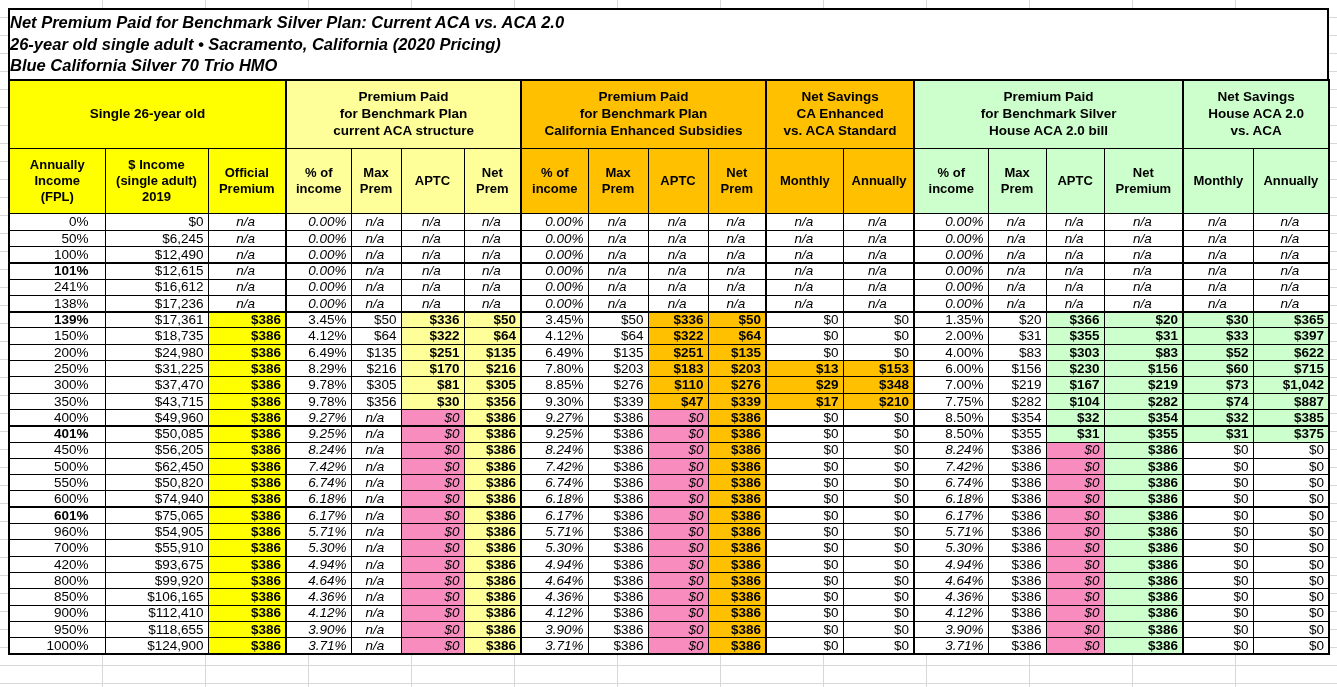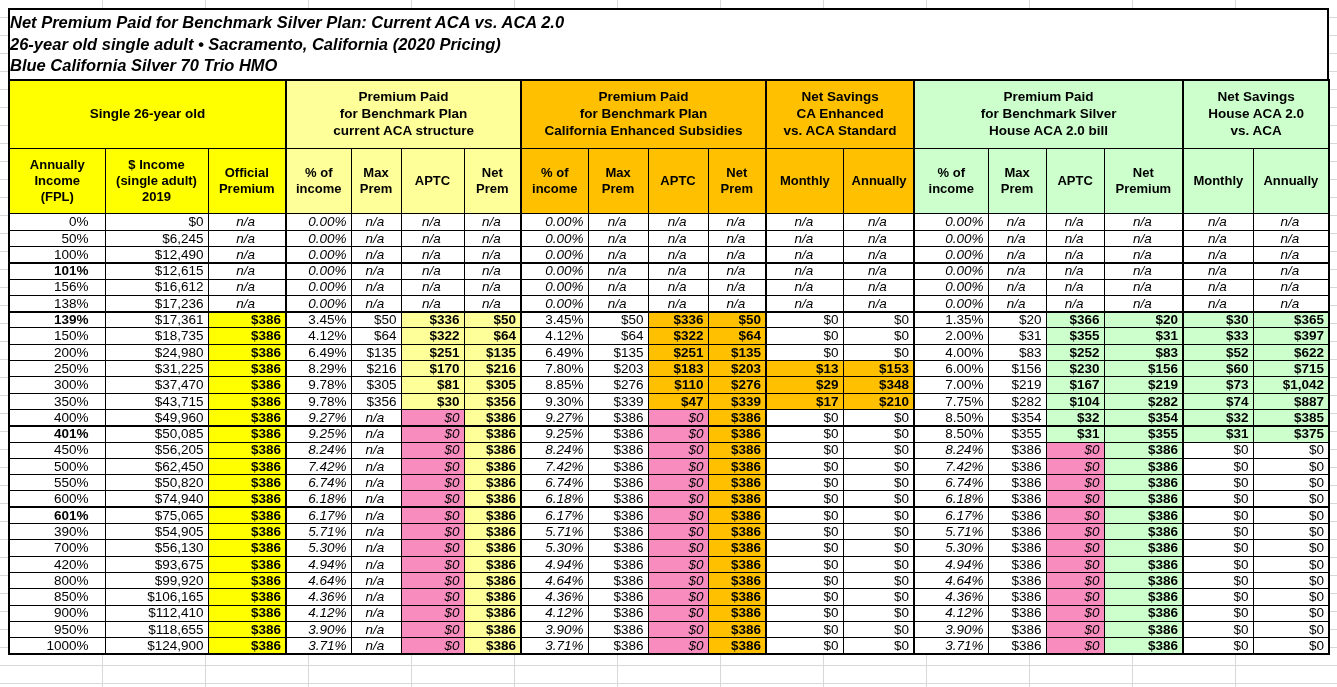--- a/index.html
+++ b/index.html
@@ -216,21 +216,21 @@
           <td class="na gl">n/a</td>
           <td class="na">n/a</td>
           <td class="r it gl">0.00%</td>
           <td class="na">n/a</td>
           <td class="na">n/a</td>
           <td class="na">n/a</td>
           <td class="na gl">n/a</td>
           <td class="na">n/a</td>
         </tr>
         <tr>
-          <td class="r fpl">156%</td>
+          <td class="r fpl">241%</td>
           <td class="r">$16,612</td>
           <td class="na">n/a</td>
           <td class="r it gl">0.00%</td>
           <td class="na">n/a</td>
           <td class="na">n/a</td>
           <td class="na">n/a</td>
           <td class="r it gl">0.00%</td>
           <td class="na">n/a</td>
           <td class="na">n/a</td>
           <td class="na">n/a</td>
@@ -315,21 +315,21 @@
           <td class="r b bg-paleYellow">$251</td>
           <td class="r b bg-paleYellow">$135</td>
           <td class="r gl">6.49%</td>
           <td class="r">$135</td>
           <td class="r b bg-orange">$251</td>
           <td class="r b bg-orange">$135</td>
           <td class="r gl">$0</td>
           <td class="r">$0</td>
           <td class="r gl">4.00%</td>
           <td class="r">$83</td>
-          <td class="r b bg-green">$252</td>
+          <td class="r b bg-green">$303</td>
           <td class="r b bg-green">$83</td>
           <td class="r b bg-green gl">$52</td>
           <td class="r b bg-green">$622</td>
         </tr>
         <tr>
           <td class="r fpl">250%</td>
           <td class="r">$31,225</td>
           <td class="r b bg-yellow">$386</td>
           <td class="r gl">8.29%</td>
           <td class="r">$216</td>
@@ -531,21 +531,21 @@
           <td class="r gl">$0</td>
           <td class="r">$0</td>
           <td class="r it gl">6.17%</td>
           <td class="r">$386</td>
           <td class="r it bg-pink">$0</td>
           <td class="r b bg-green">$386</td>
           <td class="r gl">$0</td>
           <td class="r">$0</td>
         </tr>
         <tr>
-          <td class="r fpl">390%</td>
+          <td class="r fpl">960%</td>
           <td class="r">$54,905</td>
           <td class="r b bg-yellow">$386</td>
           <td class="r it gl">5.71%</td>
           <td class="na">n/a</td>
           <td class="r it bg-pink">$0</td>
           <td class="r b bg-paleYellow">$386</td>
           <td class="r it gl">5.71%</td>
           <td class="r">$386</td>
           <td class="r it bg-pink">$0</td>
           <td class="r b bg-orange">$386</td>
@@ -553,21 +553,21 @@
           <td class="r">$0</td>
           <td class="r it gl">5.71%</td>
           <td class="r">$386</td>
           <td class="r it bg-pink">$0</td>
           <td class="r b bg-green">$386</td>
           <td class="r gl">$0</td>
           <td class="r">$0</td>
         </tr>
         <tr>
           <td class="r fpl">700%</td>
-          <td class="r">$56,130</td>
+          <td class="r">$55,910</td>
           <td class="r b bg-yellow">$386</td>
           <td class="r it gl">5.30%</td>
           <td class="na">n/a</td>
           <td class="r it bg-pink">$0</td>
           <td class="r b bg-paleYellow">$386</td>
           <td class="r it gl">5.30%</td>
           <td class="r">$386</td>
           <td class="r it bg-pink">$0</td>
           <td class="r b bg-orange">$386</td>
           <td class="r gl">$0</td>

